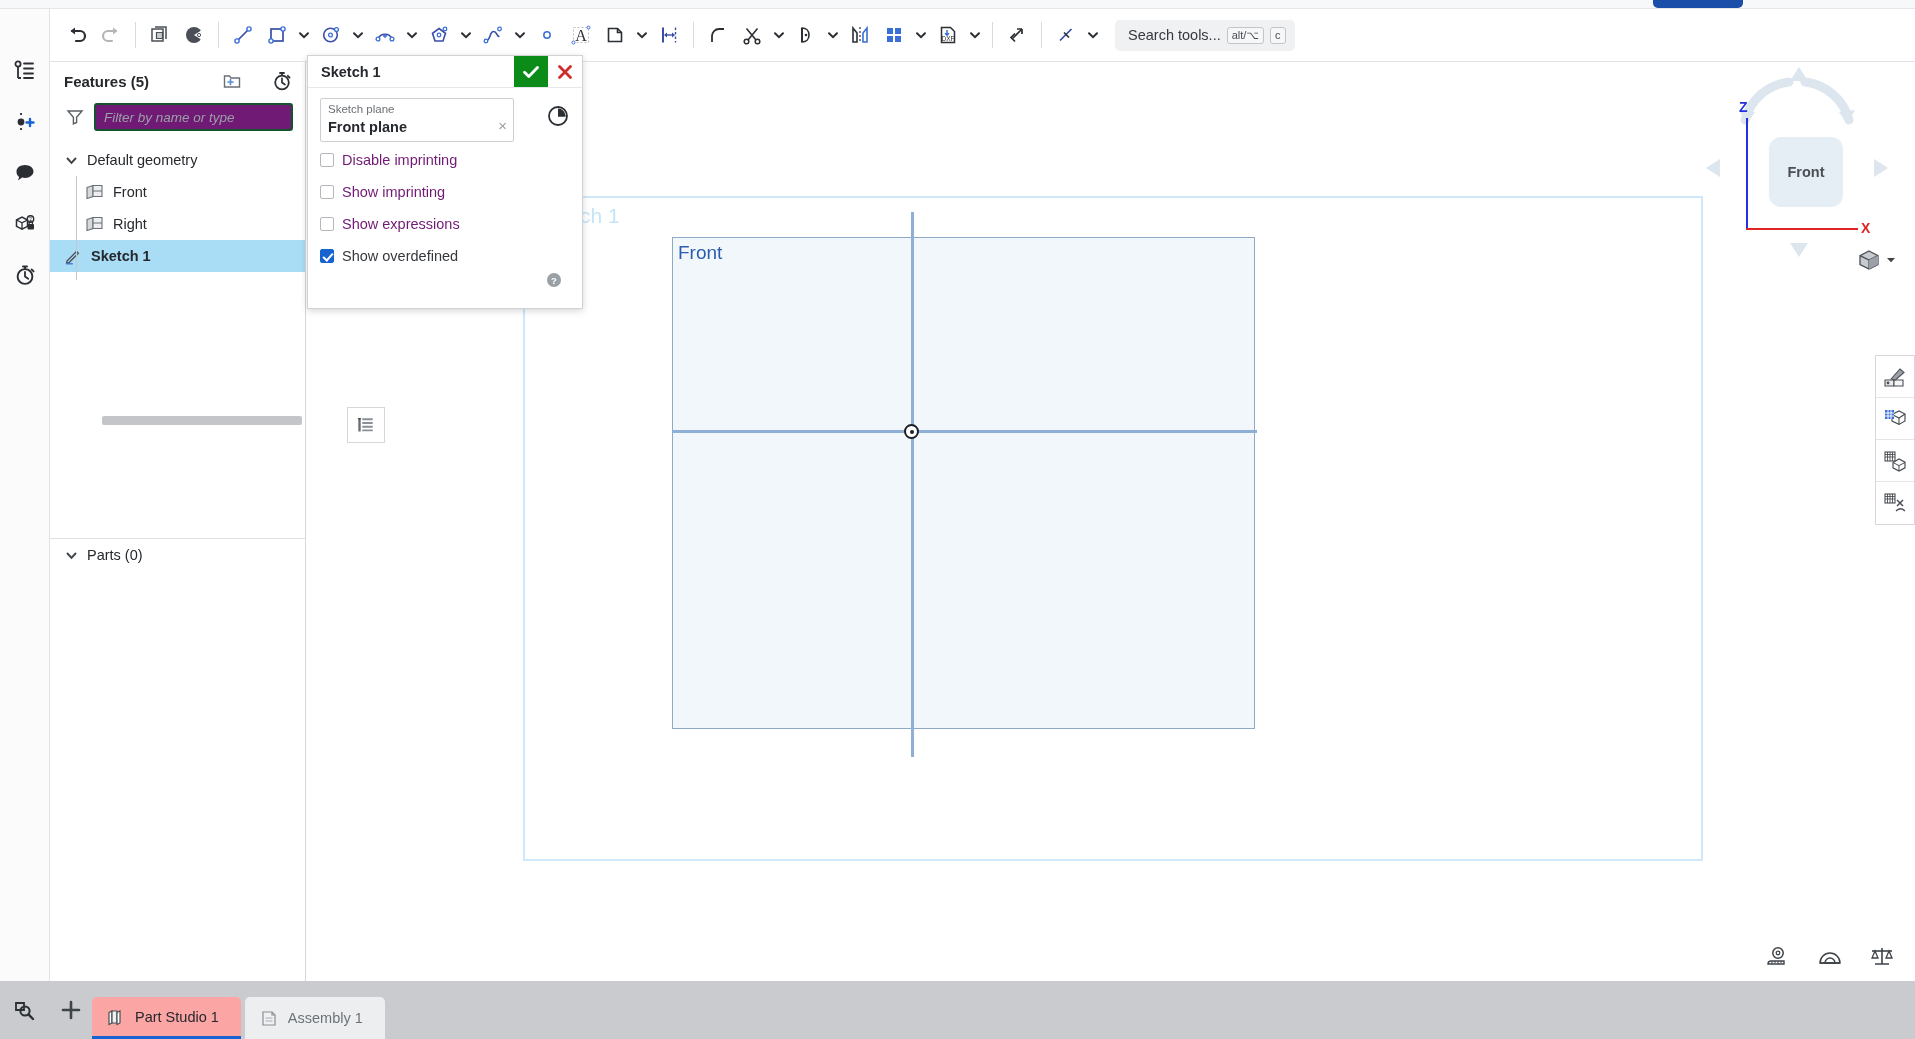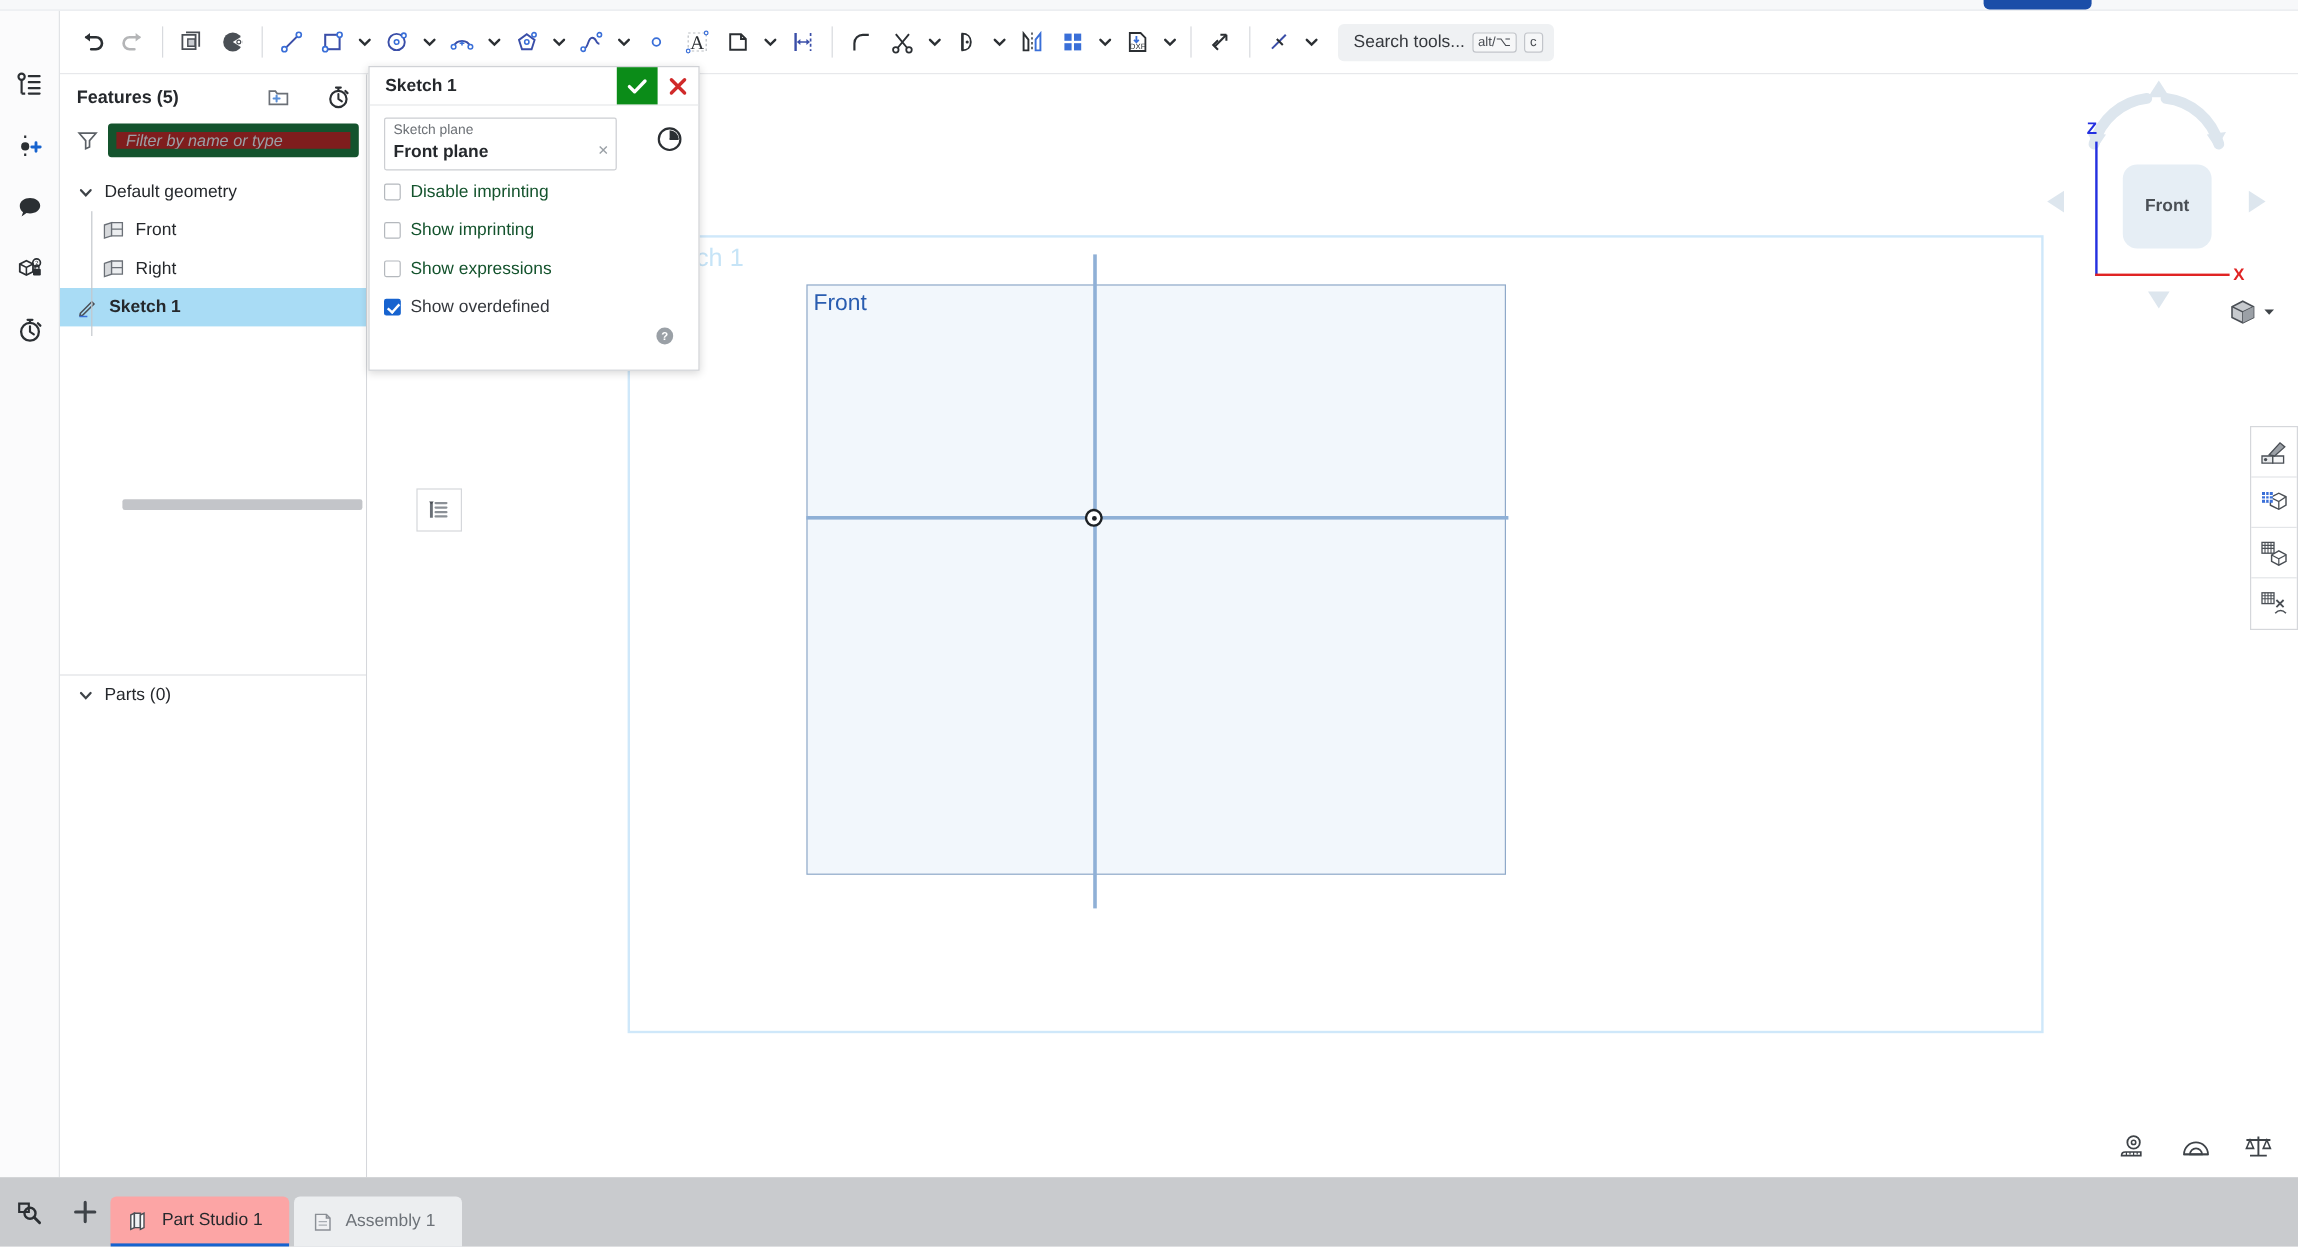--- a/index.html
+++ b/index.html
@@ -64,21 +64,21 @@
   }
   .feat-head {
     height: 38px; display: flex; align-items: center; padding: 0 10px 0 14px; gap: 24px;
   }
   .feat-title { font-size: 15px; font-weight: bold; color: #25282c; flex: 1; }
   .feat-hico { width: 26px; height: 26px; display: flex; align-items: center; justify-content: center; cursor: pointer; }
 
   .filterrow { display: flex; align-items: center; gap: 8px; padding: 0 12px 0 14px; height: 34px; }
   .filterrow .funnel { width: 22px; height: 22px; display: flex; align-items: center; justify-content: center; cursor: pointer; }
   .filterinput {
-    flex: 1; height: 28px; border: 7px solid #14532d; border-radius: 3px; background: #7f1d1d;
+    flex: 1; height: 28px; border: 2px solid #14532d; border-radius: 3px; background: #701a75;
     font-size: 13.5px; font-style: italic; color: #8e9399; padding: 0 8px;
     font-family: "Liberation Sans", sans-serif;
   }
   .filterinput::placeholder { color: #9aa0a6; font-style: italic; }
 
   .treewrap { padding-top: 10px; position: relative; }
   .trow {
     display: flex; align-items: center; height: 32px; cursor: pointer;
     font-size: 14.5px; color: #25282c; padding-left: 12px; gap: 7px;
   }
@@ -86,21 +86,21 @@
   .trow .chev { width: 18px; display: flex; align-items: center; justify-content: center; }
   .trow .ti { width: 22px; display: flex; align-items: center; justify-content: center; flex: none; }
   .trow.child { padding-left: 34px; }
   .treeline {
     position: absolute; left: 26px; top: 42px; width: 1px; height: 104px; background: #c4c7cc;
   }
   .hscroll {
     position: absolute; left: 52px; top: 282px; width: 200px; height: 9px;
     background: #c3c5c9; border-radius: 2px; cursor: pointer;
   }
-  .parts-sec { position: absolute; left: 0; top: 500px; width: 100%; border-top: 1px solid #e0e2e5; }
+  .parts-sec { position: absolute; left: 0; top: 476px; width: 100%; border-top: 1px solid #e0e2e5; }
 
   
   .dlg {
     position: absolute; left: 307px; top: 55px; width: 276px;
     background: #ffffff; border: 1px solid #d0d2d6;
     box-shadow: 0 2px 7px rgba(0,0,0,.16); z-index: 40;
   }
   .dlg-head { height: 32px; display: flex; align-items: stretch; border-bottom: 1px solid #e6e8ea; }
   .dlg-title { flex: 1; display: flex; align-items: center; padding-left: 13px; font-size: 14.5px; font-weight: bold; color: #25282c; }
   .dlg-ok { width: 34px; background: #0b8c18; display: flex; align-items: center; justify-content: center; cursor: pointer; }
@@ -119,21 +119,21 @@
   .cbrow { display: flex; align-items: center; gap: 8px; height: 28px; margin-top: 4px; cursor: pointer; }
   .cb {
     width: 14px; height: 14px; border: 1px solid #b4b8bd; border-radius: 2px; background: #fff;
     flex: none; position: relative;
   }
   .cb.on { background: #1763cf; border-color: #1763cf; }
   .cb.on::after {
     content: ""; position: absolute; left: 4px; top: 1px; width: 4px; height: 8px;
     border: solid #fff; border-width: 0 2px 2px 0; transform: rotate(42deg);
   }
-  .cblabel { font-size: 14.5px; color: #14532d; }
+  .cblabel { font-size: 14.5px; color: #701a75; }
   .cblabel.dark { color: #35383d; }
   .dlg-foot { height: 28px; position: relative; }
   .help-ico { position: absolute; right: 8px; top: 2px; cursor: pointer; }
 
   
   .canvas {
     position: absolute; left: 306px; top: 62px; right: 0; bottom: 58px; background: #ffffff;
     overflow: hidden;
   }
   .viewport-border {

